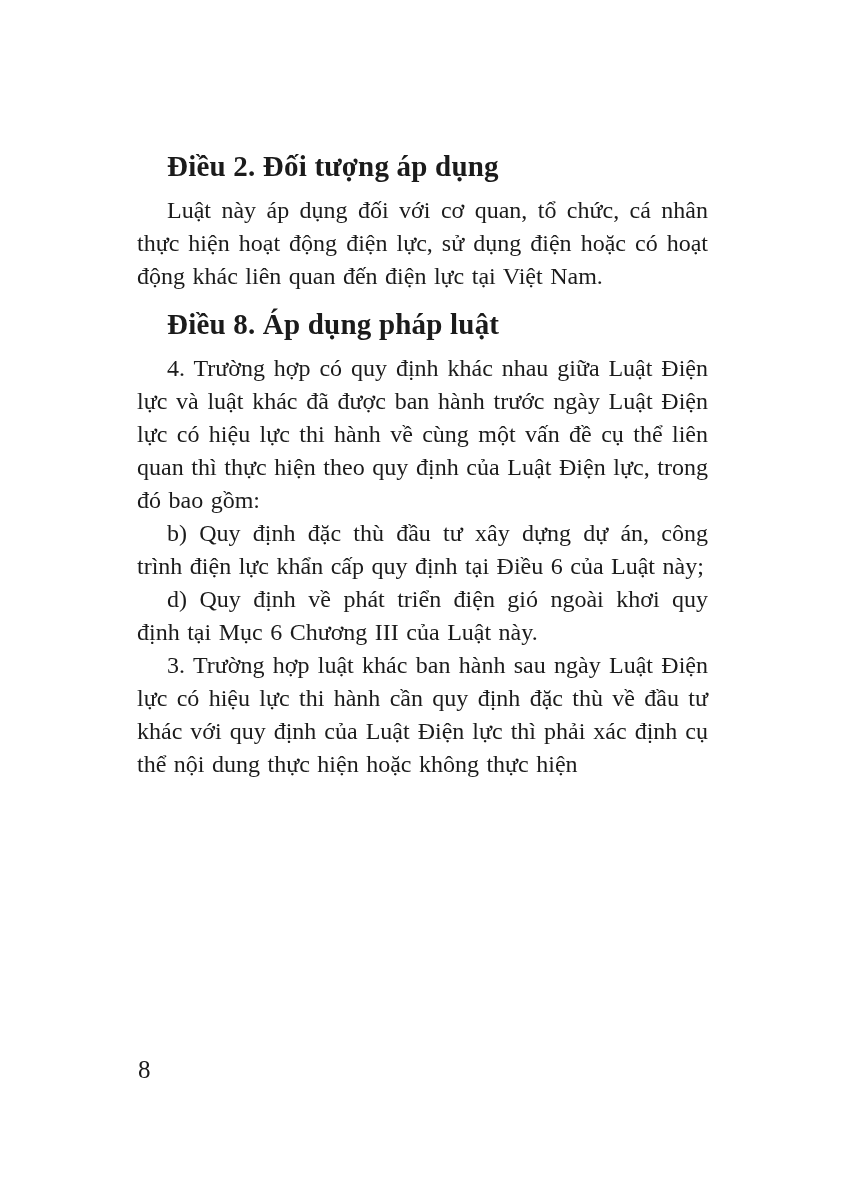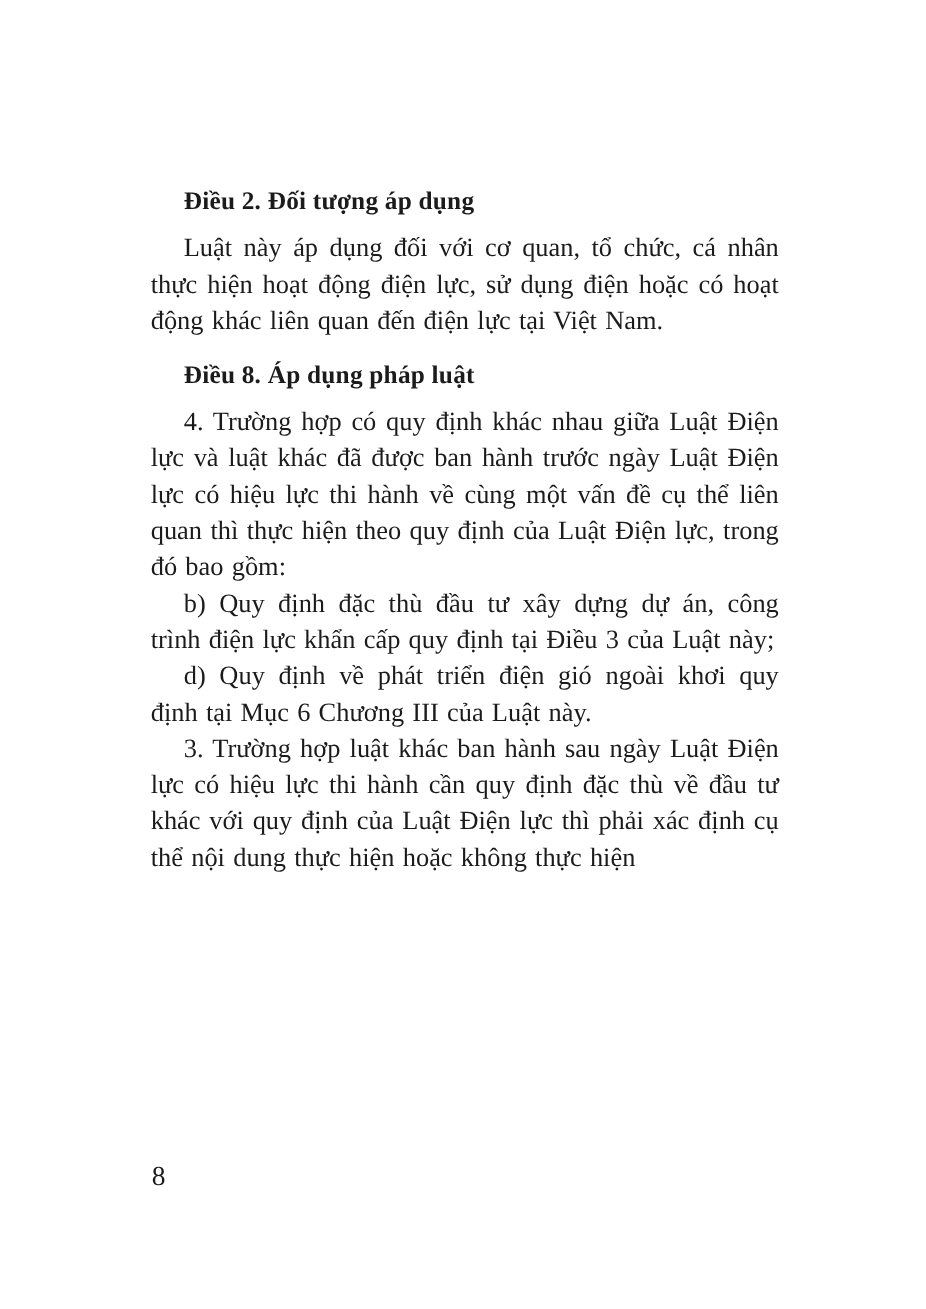--- a/index.html
+++ b/index.html
@@ -21,24 +21,24 @@
     inset: 0;
     background: #ffffff;
   }
   .text-block {
     position: absolute;
     left: 137px;
     top: 150px;
     width: 571px;
   }
   .article-heading {
-    font-size: 23px;
+    font-size: 29px;
     font-weight: bold;
     line-height: 33px;
-    margin: 16px 0 11px 0;
+    margin: 0 0 11px 0;
     text-indent: 30px;
     letter-spacing: 0.2px;
   }
   .article-heading.with-space-above {
     margin-top: 15px;
   }
   .body-para {
     font-size: 24px;
     line-height: 33px;
     margin: 0;
@@ -64,21 +64,21 @@
 
     <h2 class="article-heading">Điều 2. Đối tượng áp dụng</h2>
 
     <p class="body-para">Luật này áp dụng đối với cơ quan, tổ chức, cá nhân thực hiện hoạt động điện lực, sử dụng điện hoặc có hoạt động khác liên quan đến điện lực tại Việt Nam.</p>
 
     <h2 class="article-heading with-space-above">Điều 8. Áp dụng pháp luật</h2>
 
     <p class="body-para">4. Trường hợp có quy định khác nhau giữa Luật Điện lực và luật khác đã được ban hành trước ngày Luật Điện lực có hiệu lực thi hành về cùng một vấn đề cụ thể liên quan thì thực hiện theo quy định của Luật Điện lực, trong đó bao gồm:</p>
 
 
-    <p class="body-para">b) Quy định đặc thù đầu tư xây dựng dự án, công trình điện lực khẩn cấp quy định tại Điều 3 của Luật này;</p>
+    <p class="body-para">b) Quy định đặc thù đầu tư xây dựng dự án, công trình điện lực khẩn cấp quy định tại Điều 6 của Luật này;</p>
 
 
     <p class="body-para">d) Quy định về phát triển điện gió ngoài khơi quy định tại Mục 6 Chương III của Luật này.</p>
 
     <p class="body-para">3. Trường hợp luật khác ban hành sau ngày Luật Điện lực có hiệu lực thi hành cần quy định đặc thù về đầu tư khác với quy định của Luật Điện lực thì phải xác định cụ thể nội dung thực hiện hoặc không thực hiện</p>
 
   </div>
 
   <div class="page-number">8</div>
 

